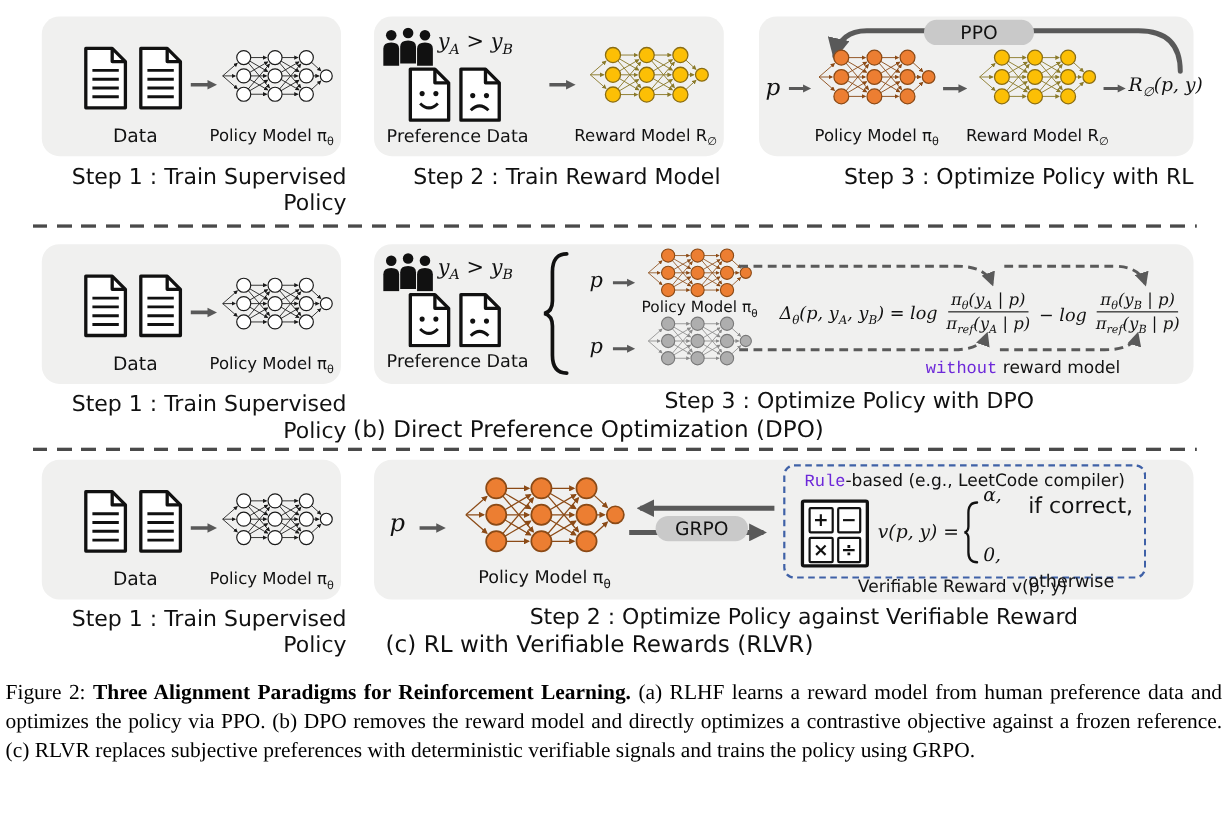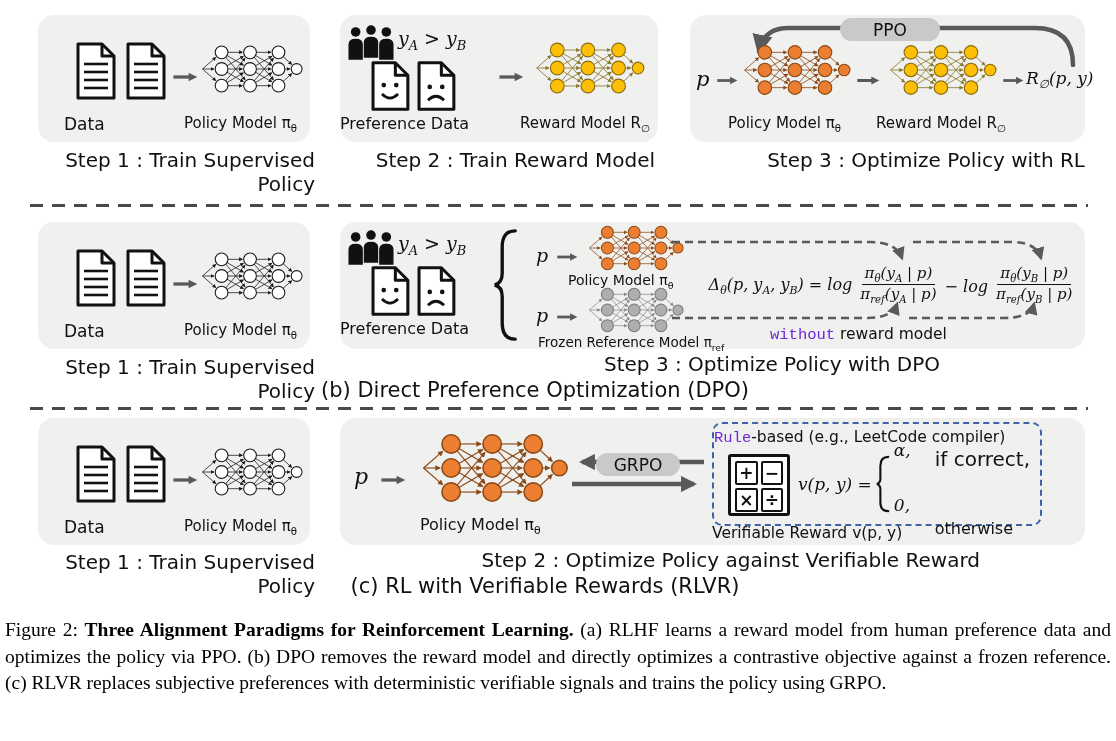--- a/index.html
+++ b/index.html
@@ -1,20 +1,20 @@
 <!DOCTYPE html>
 <html><head>
 <meta charset="utf-8">
 <style>
   html,body{margin:0;padding:0;background:#fff;}
   #fig{position:relative;width:1116px;height:741px;background:#fff;overflow:hidden;
        font-family:"DejaVu Sans",sans-serif;color:#111;}
   .abs{position:absolute;}
   .panel{position:absolute;background:#f0f0ef;border-radius:16px;}
-  .lbl{font-family:"DejaVu Sans",sans-serif;color:#111;text-align:left;line-height:1.1;}
+  .lbl{font-family:"DejaVu Sans",sans-serif;color:#111;text-align:center;line-height:1.1;}
   .math{font-family:"DejaVu Serif",serif;font-style:italic;color:#111;}
   .math sub, .lbl sub{font-size:68%;font-style:inherit;}
   .steplbl{font-size:20px;text-align:right;color:#111;}
   .rowcap{font-size:21px;text-align:center;color:#111;font-weight:500;}
   .divider{position:absolute;height:3px;left:30px;width:1058px;
            background:repeating-linear-gradient(90deg,#4a4a4a 0 13px,transparent 13px 22px);}
   .pill{position:absolute;background:#c9c9c9;border-radius:12px;display:flex;
         align-items:center;justify-content:center;font-size:17px;color:#111;z-index:3;}
   .frac{display:inline-block;text-align:center;vertical-align:middle;line-height:1.05;}
   .frac .num{border-bottom:1.6px solid #111;padding:0 3px 2px;}
@@ -521,21 +521,20 @@
           <circle cx="44" cy="86" r="13" fill="#aeaeae" stroke="#787878" stroke-width="2.2"></circle>
           <circle cx="102" cy="18" r="13" fill="#aeaeae" stroke="#787878" stroke-width="2.2"></circle>
           <circle cx="102" cy="52" r="13" fill="#aeaeae" stroke="#787878" stroke-width="2.2"></circle>
           <circle cx="102" cy="86" r="13" fill="#aeaeae" stroke="#787878" stroke-width="2.2"></circle>
           <circle cx="160" cy="18" r="13" fill="#aeaeae" stroke="#787878" stroke-width="2.2"></circle>
           <circle cx="160" cy="52" r="13" fill="#aeaeae" stroke="#787878" stroke-width="2.2"></circle>
           <circle cx="160" cy="86" r="13" fill="#aeaeae" stroke="#787878" stroke-width="2.2"></circle>
           <circle cx="197" cy="52" r="11" fill="#aeaeae" stroke="#787878" stroke-width="2.2"></circle>
         </svg>
       </div>
-    <div class="abs lbl" style="left:198px;top:113px;width:200px;font-size:13.5px;">Frozen Reference Model π<sub>ref</sub></div>
 
     <div class="abs" style="left:330px;top:8px;width:414px;height:114px;">
         <svg class="fill" viewBox="0 0 414 114" preserveAspectRatio="none">
       <defs>
             <marker id="dd11" viewBox="0 0 10 10" refX="8" refY="5" markerWidth="5" markerHeight="5" orient="auto">
               <path d="M0,0 L10,5 L0,10 z" fill="#5a5a5a"></path>
             </marker>
           </defs>
       <g fill="none" stroke="#5a5a5a" stroke-width="2.6" stroke-dasharray="8 5">
         <path d="M2,12 H200 Q226,12 232,28" marker-end="url(#dd11)"></path>
@@ -696,21 +695,21 @@
         <svg class="fill" viewBox="0 0 136 40" preserveAspectRatio="none">
       <defs>
             <marker id="ga12" viewBox="0 0 10 10" refX="8" refY="5" markerWidth="3.6" markerHeight="3.6" orient="auto">
               <path d="M0,0 L10,5 L0,10 z" fill="#595959"></path>
             </marker>
           </defs>
       <path d="M134,10 L12,10" fill="none" stroke="#595959" stroke-width="4.5" marker-end="url(#ga12)"></path>
       <path d="M2,32 L124,32" fill="none" stroke="#595959" stroke-width="4.5" marker-end="url(#ga12)"></path>
         </svg>
       </div>
-    <div class="pill" style="left:256px;top:35px;width:84px;height:23px;">GRPO</div>
+    <div class="pill" style="left:256px;top:51px;width:84px;height:23px;">GRPO</div>
 
     <div class="bluebox" style="left:372px;top:4px;width:326px;height:100px;">
       <div class="abs lbl" style="left:0;top:5px;width:326px;font-size:15.5px;">
         <span class="redtxt">Rule</span><span>-based (e.g., LeetCode compiler)</span>
       </div>
       <div class="calc" style="left:14px;top:30px;width:62px;height:62px;">
         <div class="cell">+</div>
         <div class="cell">−</div>
         <div class="cell">×</div>
         <div class="cell">÷</div>

